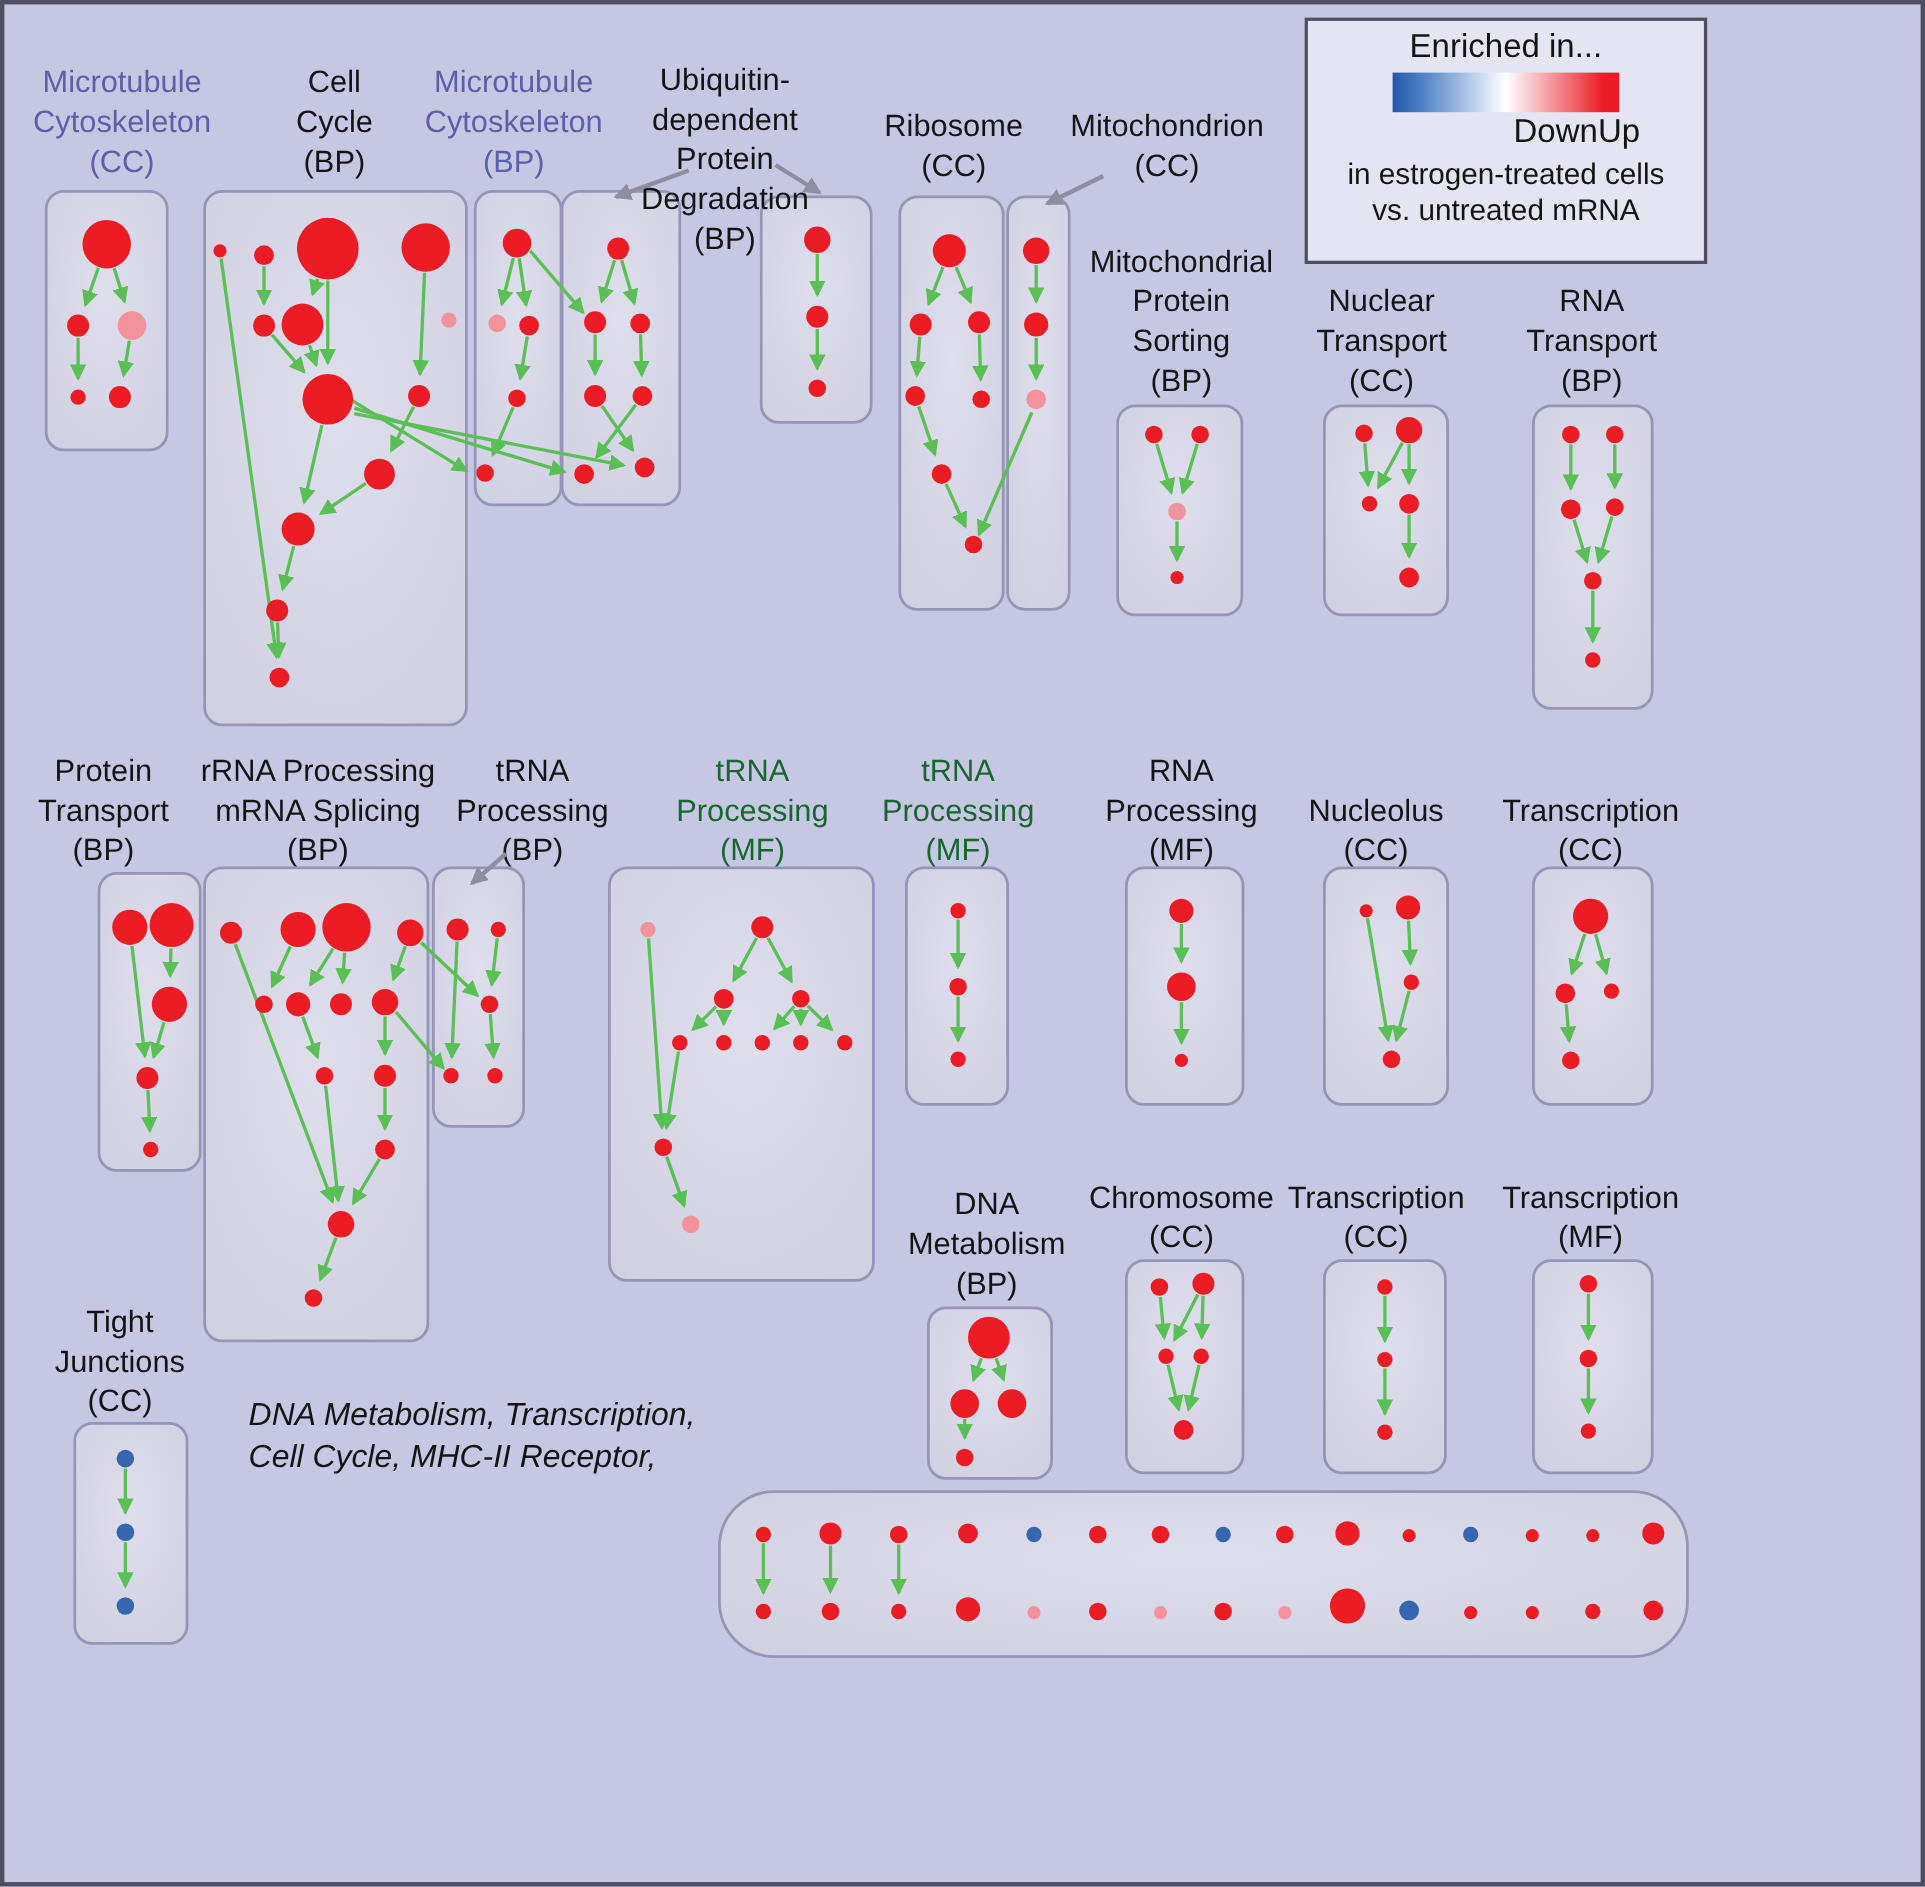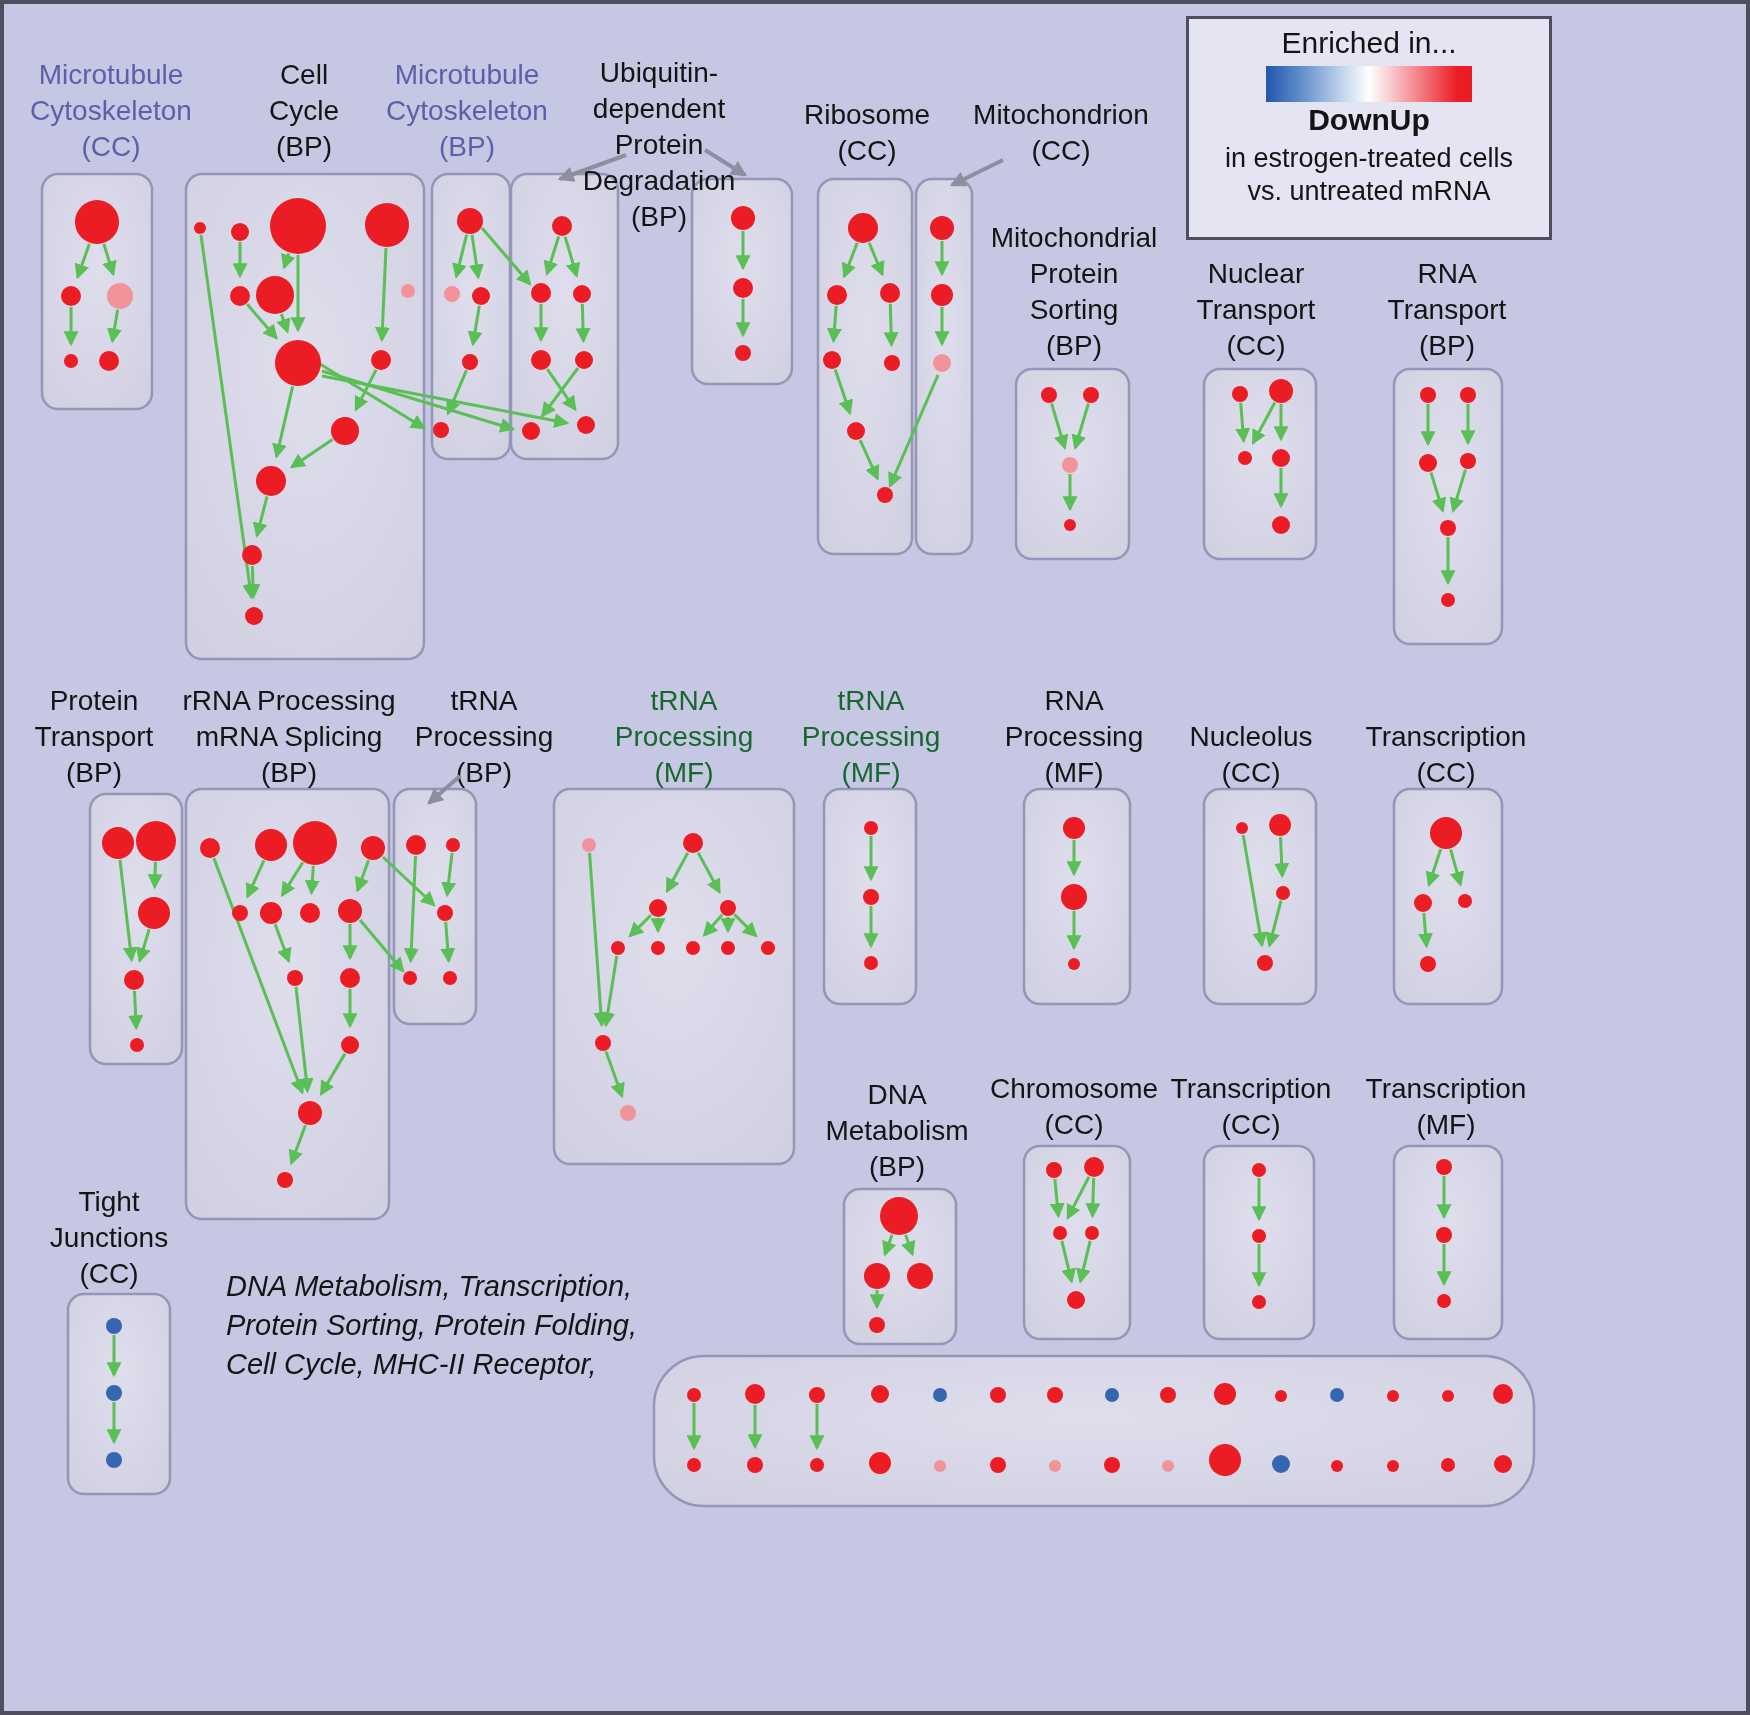--- a/index.html
+++ b/index.html
@@ -14,21 +14,21 @@
     position:absolute;left:1182px;top:12px;width:366px;height:224px;
     background:#e4e4f2;border:3px solid #4e4e60;box-sizing:border-box;text-align:center;
     color:#141414;
   }
   .lg-title{font-size:30px;margin-top:7px;}
   .lg-bar{
     width:206px;height:36px;margin:6px auto 0;
     background:linear-gradient(90deg,#2156ac 0%,#5d8bc9 16%,#c6d8ee 38%,#ffffff 50%,
       #f8cdd0 60%,#f2777e 76%,#ec1c24 93%,#ec1c24 100%);
   }
-  .lg-scale{display:flex;justify-content:center;width:244px;margin:1px auto 0;font-size:30px;font-weight:bold;}
+  .lg-scale{display:flex;justify-content:flex-end;width:244px;margin:1px auto 0;font-size:30px;}
   .lg-sub{font-size:27px;line-height:33px;}
   .lg-sub.first{margin-top:5px;}
   #misc-text{
     position:absolute;left:222px;top:1263px;font-size:29px;line-height:39px;color:#141414;
     white-space:nowrap;
     font-style:italic;
   }
 </style>
 </head>
 <body>
@@ -369,16 +369,15 @@
     <div class="lg-scale">
       <span>Down</span>
       <span>Up</span>
     </div>
     <div class="lg-sub first">in estrogen-treated cells</div>
     <div class="lg-sub">vs. untreated mRNA</div>
   </div>
 
   <div id="misc-text">
       <div>DNA Metabolism, Transcription,</div>
-      <div>Protein Sorting, Protein Folding,</div>
       <div>Cell Cycle, MHC-II Receptor,</div>
     </div>
 </div>
 
 </body></html>

